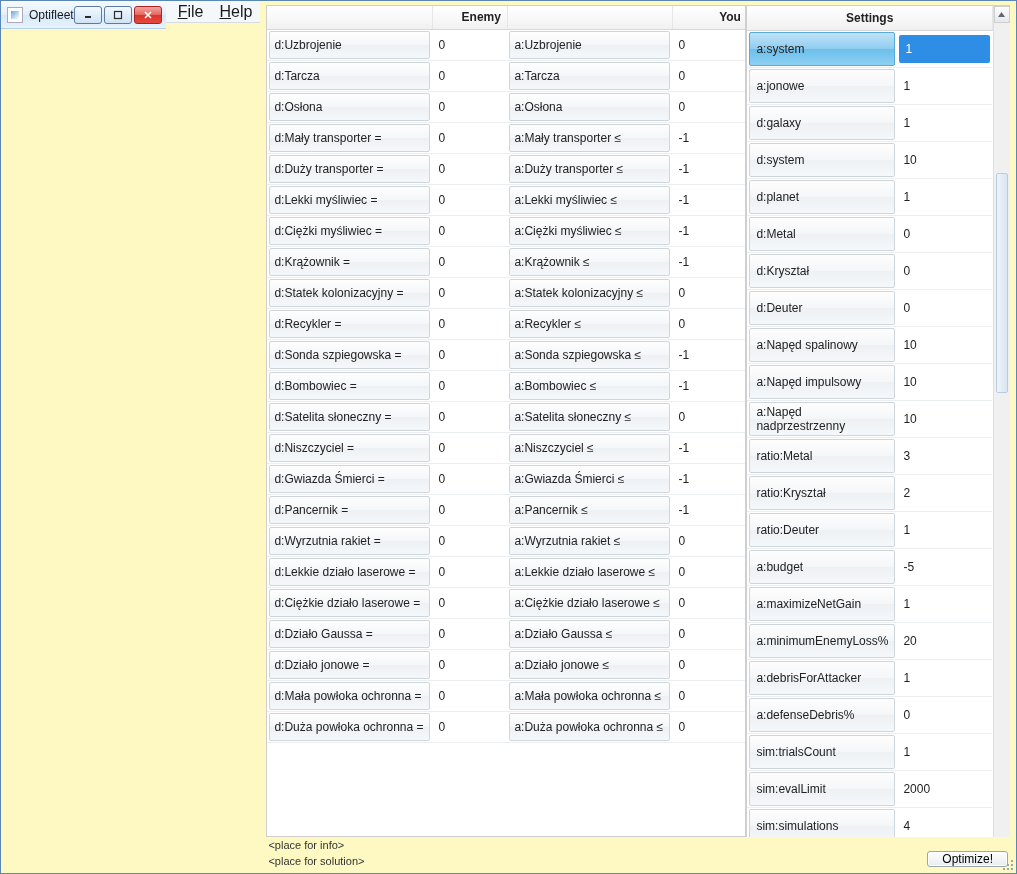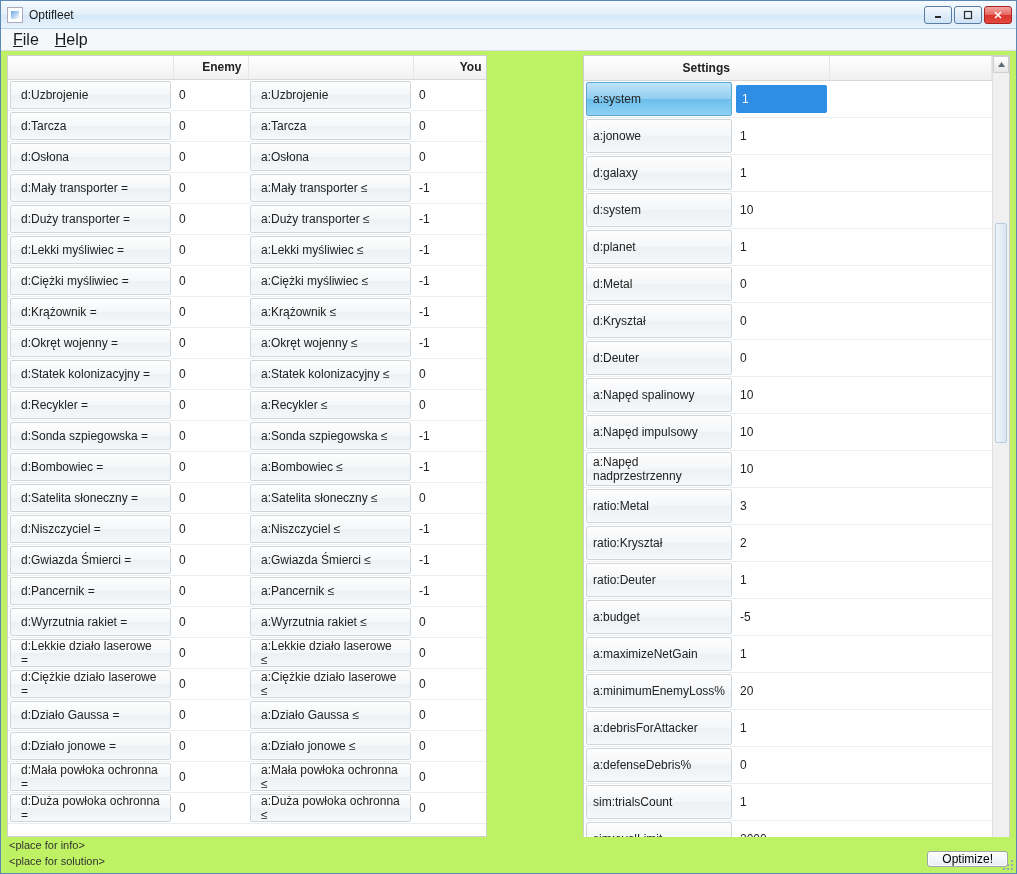--- a/index.html
+++ b/index.html
@@ -1,19 +1,19 @@
 <!DOCTYPE html>
 <html><head>
 <meta charset="utf-8">
 <style>
   * { box-sizing: border-box; }
   html, body { margin:0; padding:0; font-family: "Segoe UI", Tahoma, sans-serif; font-size:12px; color:#222; }
   body { background:#fff; }
 
-  .window { width:1017px; height:874px; border:1px solid #5b87b4; background:#bef264; display:flex; flex-direction:column; position:relative; }
+  .window { width:1017px; height:874px; border:1px solid #5b87b4; background:#fef9c3; display:flex; flex-direction:row; position:relative; }
 
   
   .titlebar { height:28px; background:linear-gradient(to bottom,#f6fbff,#e2effa 50%,#d4e8f8 51%,#e8f3fc); border-bottom:1px solid #b8d0e6; display:flex; align-items:center; padding:0 4px 0 6px; }
   .titlebar .appicon { width:16px; height:16px; background:#fff; border:1px solid #aab; margin-right:6px; display:flex; align-items:center; justify-content:center; }
   .titlebar .appicon:before{content:"";width:8px;height:8px;background:linear-gradient(135deg,#6aa5e0,#fff);}
   .titlebar .title { flex:1; font-size:12px; color:#1a1a1a; }
   .winbtns { display:flex; gap:2px; }
   .winbtn { width:28px; height:18px; border:1px solid #5a7ca3; border-radius:3px; background:linear-gradient(to bottom,#f3f8fd,#cfe3f5); display:flex; align-items:center; justify-content:center; }
   .winbtn.close { background:linear-gradient(to bottom,#f3a5a2,#e6655d 50%,#d9342a 51%,#e34a40); border-color:#a22; color:#fff; }
   .winbtn svg { display:block; }
@@ -29,21 +29,21 @@
   .leftpane { width:480px; display:flex; flex-direction:column; }
   .gap { width:96px; }
   .rightpane { flex:1; display:flex; flex-direction:column; position:relative; }
 
   
   .grid { border:1px solid #cfcfcf; background:#fff; flex:1; overflow:auto; }
   .grid table { width:100%; border-collapse:collapse; table-layout:fixed; }
   .grid th { font-weight:700; font-size:12px; text-align:right; padding:4px 6px 5px 6px; background:linear-gradient(to bottom,#ffffff,#f1f1f1); border-bottom:1px solid #d7d7d7; border-right:1px solid #e6e6e6; height:22px; }
   .grid th.first { text-align:left; }
   .grid td { padding:0; border-bottom:1px solid #eceff2; height:30px; }
-  .grid td .cell-lbl { height:28px; margin:1px 2px; border:1px solid #cfd6db; border-radius:2px; background:linear-gradient(to bottom,#fefefe,#f4f6f8 50%,#edf1f4 51%,#f5f8fa); display:flex; align-items:center; padding:0 10px; font-size:12px; color:#222; }
+  .grid td .cell-lbl { height:28px; margin:1px 2px; border:1px solid #cfd6db; border-radius:2px; background:linear-gradient(to bottom,#fefefe,#f4f6f8 50%,#edf1f4 51%,#f5f8fa); display:flex; align-items:center; padding:0 4px; font-size:12px; color:#222; }
   .grid td .cell-val { height:28px; padding:0 6px; display:flex; align-items:center; font-size:12px; color:#222; }
 
   
   .sgrid { border:1px solid #cfcfcf; background:#fff; flex:1; display:flex; }
   .sgrid .scrollarea { flex:1; overflow:auto; }
   .sgrid table { width:100%; border-collapse:collapse; table-layout:fixed; }
   .sgrid th { font-weight:700; font-size:12px; text-align:center; padding:5px 6px; background:linear-gradient(to bottom,#ffffff,#f0f0f0); border-bottom:1px solid #d7d7d7; border-right:1px solid #e6e6e6; height:22px; }
   .sgrid td { padding:0; height:30px; border-bottom:1px solid #eceff2; }
   .sgrid td .cell-lbl { height:28px; margin:1px 2px; border:1px solid #cfd6db; border-radius:2px; background:linear-gradient(to bottom,#fefefe,#f4f6f8 50%,#edf1f4 51%,#f5f8fa); display:flex; align-items:center; padding:16px 6px; }
   .sgrid td .cell-val { height:28px; padding:0 6px; display:flex; align-items:center; }
@@ -229,34 +229,20 @@
                   </td>
                   <td>
                     <div class="cell-lbl">a:Krążownik ≤</div>
                   </td>
                   <td>
                     <div class="cell-val">-1</div>
                   </td>
                 </tr>
                 <tr>
                   <td>
-                    <div class="cell-lbl">d:Okręt wojenny =</div>
-                  </td>
-                  <td>
-                    <div class="cell-val">0</div>
-                  </td>
-                  <td>
-                    <div class="cell-lbl">a:Okręt wojenny ≤</div>
-                  </td>
-                  <td>
-                    <div class="cell-val">-1</div>
-                  </td>
-                </tr>
-                <tr>
-                  <td>
                     <div class="cell-lbl">d:Statek kolonizacyjny =</div>
                   </td>
                   <td>
                     <div class="cell-val">0</div>
                   </td>
                   <td>
                     <div class="cell-lbl">a:Statek kolonizacyjny ≤</div>
                   </td>
                   <td>
                     <div class="cell-val">0</div>

